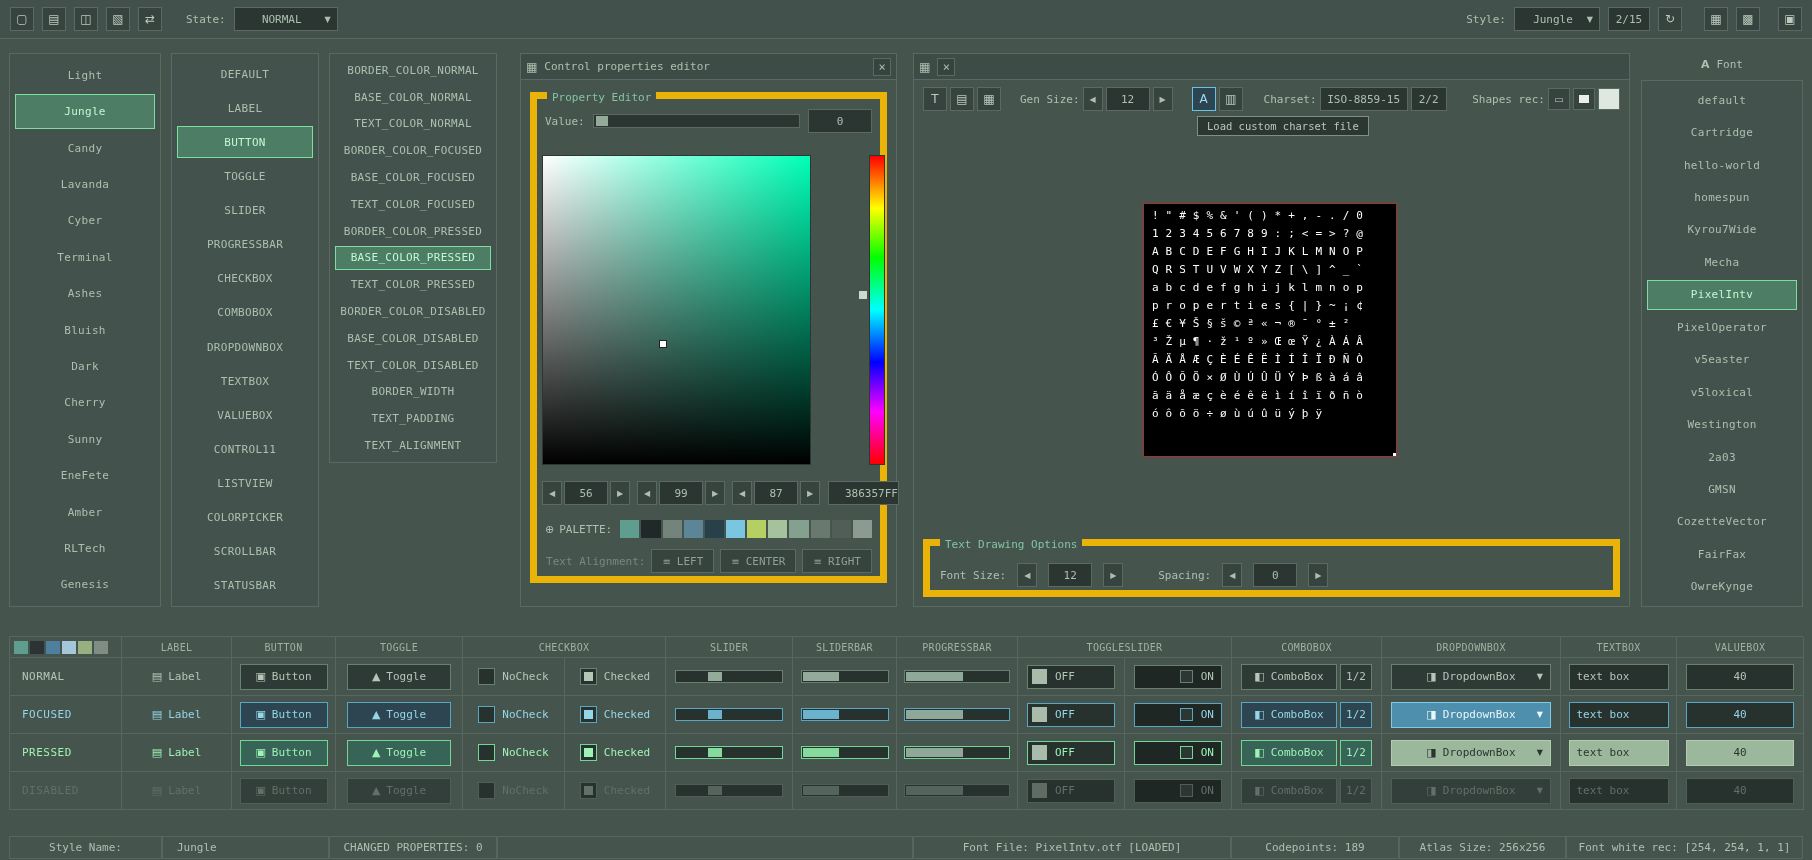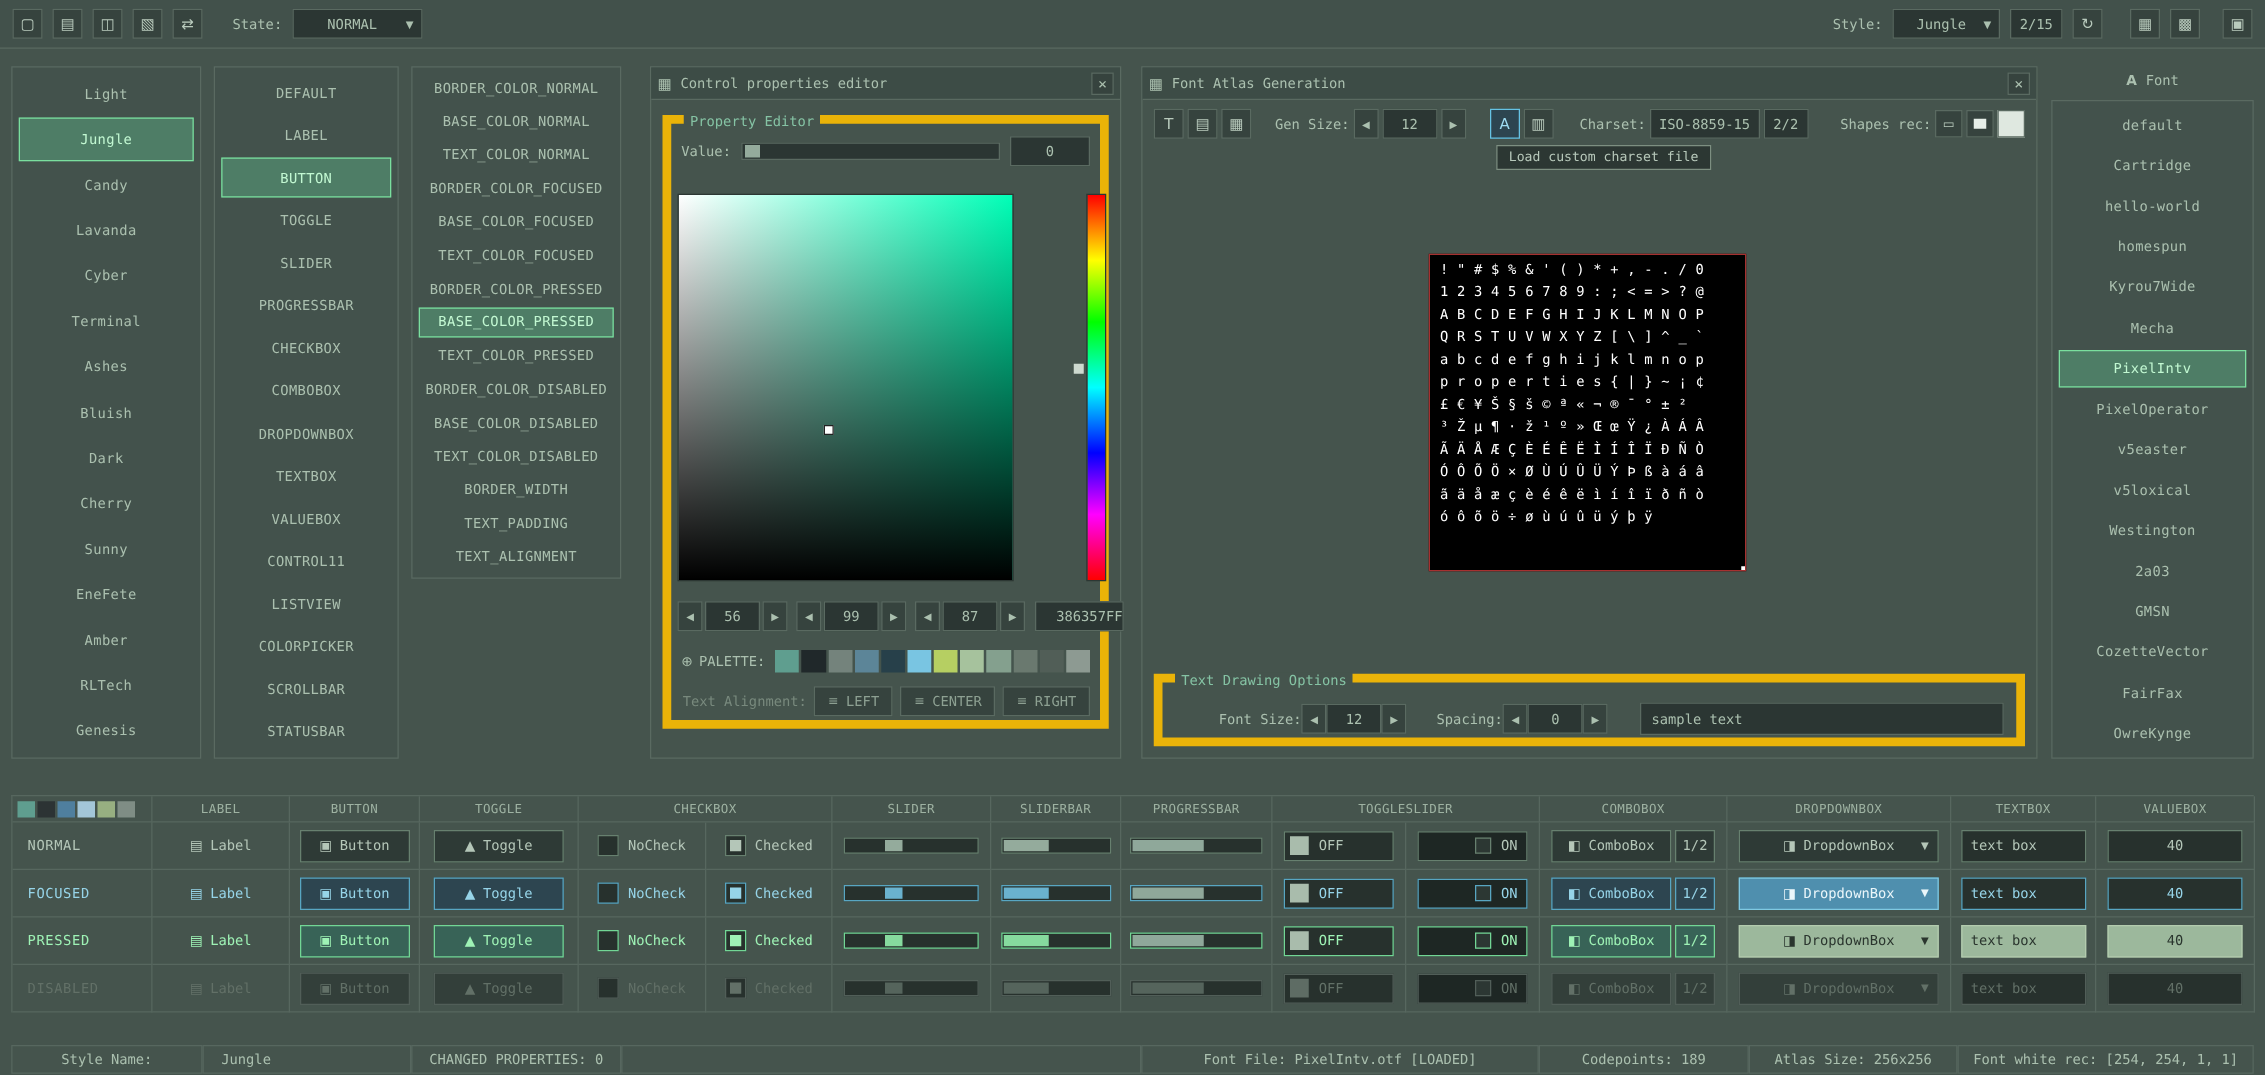--- a/index.html
+++ b/index.html
@@ -97,21 +97,21 @@
   .atl-toolbar { position:absolute; top:32px; left:9px; right:9px; height:26px;
                  display:flex; align-items:center; gap:3px; }
   .tooltip { position:absolute; left:283px; top:62px; z-index:5; padding:3px 9px;
              border:1px solid #7d8f81; background:#2c3733; color:#b7c8ba; font-size:10.5px; }
   #atlas { position:absolute; left:229px; top:149px; width:254px; height:254px;
            background:#000; border:1px solid #a53030; color:#fff;
            padding:3px 0 0 8px; line-height:18px; font-size:11px; letter-spacing:7px; }
   #white-rec { position:absolute; right:0; bottom:0; width:3px; height:3px; background:#fff; }
   #text-options { left:9px; right:9px; bottom:9px; height:58px; }
   .opt-row { position:absolute; top:16px; left:10px; right:10px; height:26px;
-             display:flex; align-items:center; gap:0;margin-left:35px; }
+             display:flex; align-items:center; gap:11px; }
   .opt-row .ml { margin-left:24px; }
   .textinput { flex:1; margin-left:26px; height:26px; border:1px solid var(--line2);
                background:var(--ctrl); color:var(--text); font:inherit; padding:0 8px; }
 
   
   #demo-table { position:absolute; left:9px; top:636px; width:1794px;
                 display:grid; border-left:1px solid var(--grid); border-top:1px solid var(--grid);
                 grid-template-columns:112px 110px 104px 127px 102px 101px 127px 104px 121px 107px 107px 150px 179px 116px 127px;
                 grid-template-rows:21px repeat(4, 38px); }
   .c { display:flex; align-items:center; justify-content:center;
@@ -344,21 +344,20 @@
           <span class="ic">≡</span>
           <span>RIGHT</span>
         </button>
       </div>
     </div>
   </div>
 
   <div class="window" id="atlas-window">
     <div class="titlebar">
       <span class="t-ic">▦</span>
-      <span class="title">Font Atlas Generation</span>
       <button class="xbtn">
           <span>×</span>
         </button>
     </div>
     <div class="atl-toolbar">
       <button class="icon-btn">
           <span>T</span>
         </button>
       <button class="icon-btn">
           <span>▤</span>
@@ -420,21 +419,20 @@
             <span>▶</span>
           </button>
         <span class="lbl ml">Spacing:</span>
         <button class="spin">
             <span>◀</span>
           </button>
         <div class="vbox w44">0</div>
         <button class="spin">
             <span>▶</span>
           </button>
-        <input class="textinput" value="sample text" style="">
       </div>
     </div>
   </div>
 
   <div id="fonts-title">
     <span class="ic">A</span>
     <span>Font</span>
   </div>
   <div class="panel list" id="fonts-panel">
     <div class="li">default</div>

